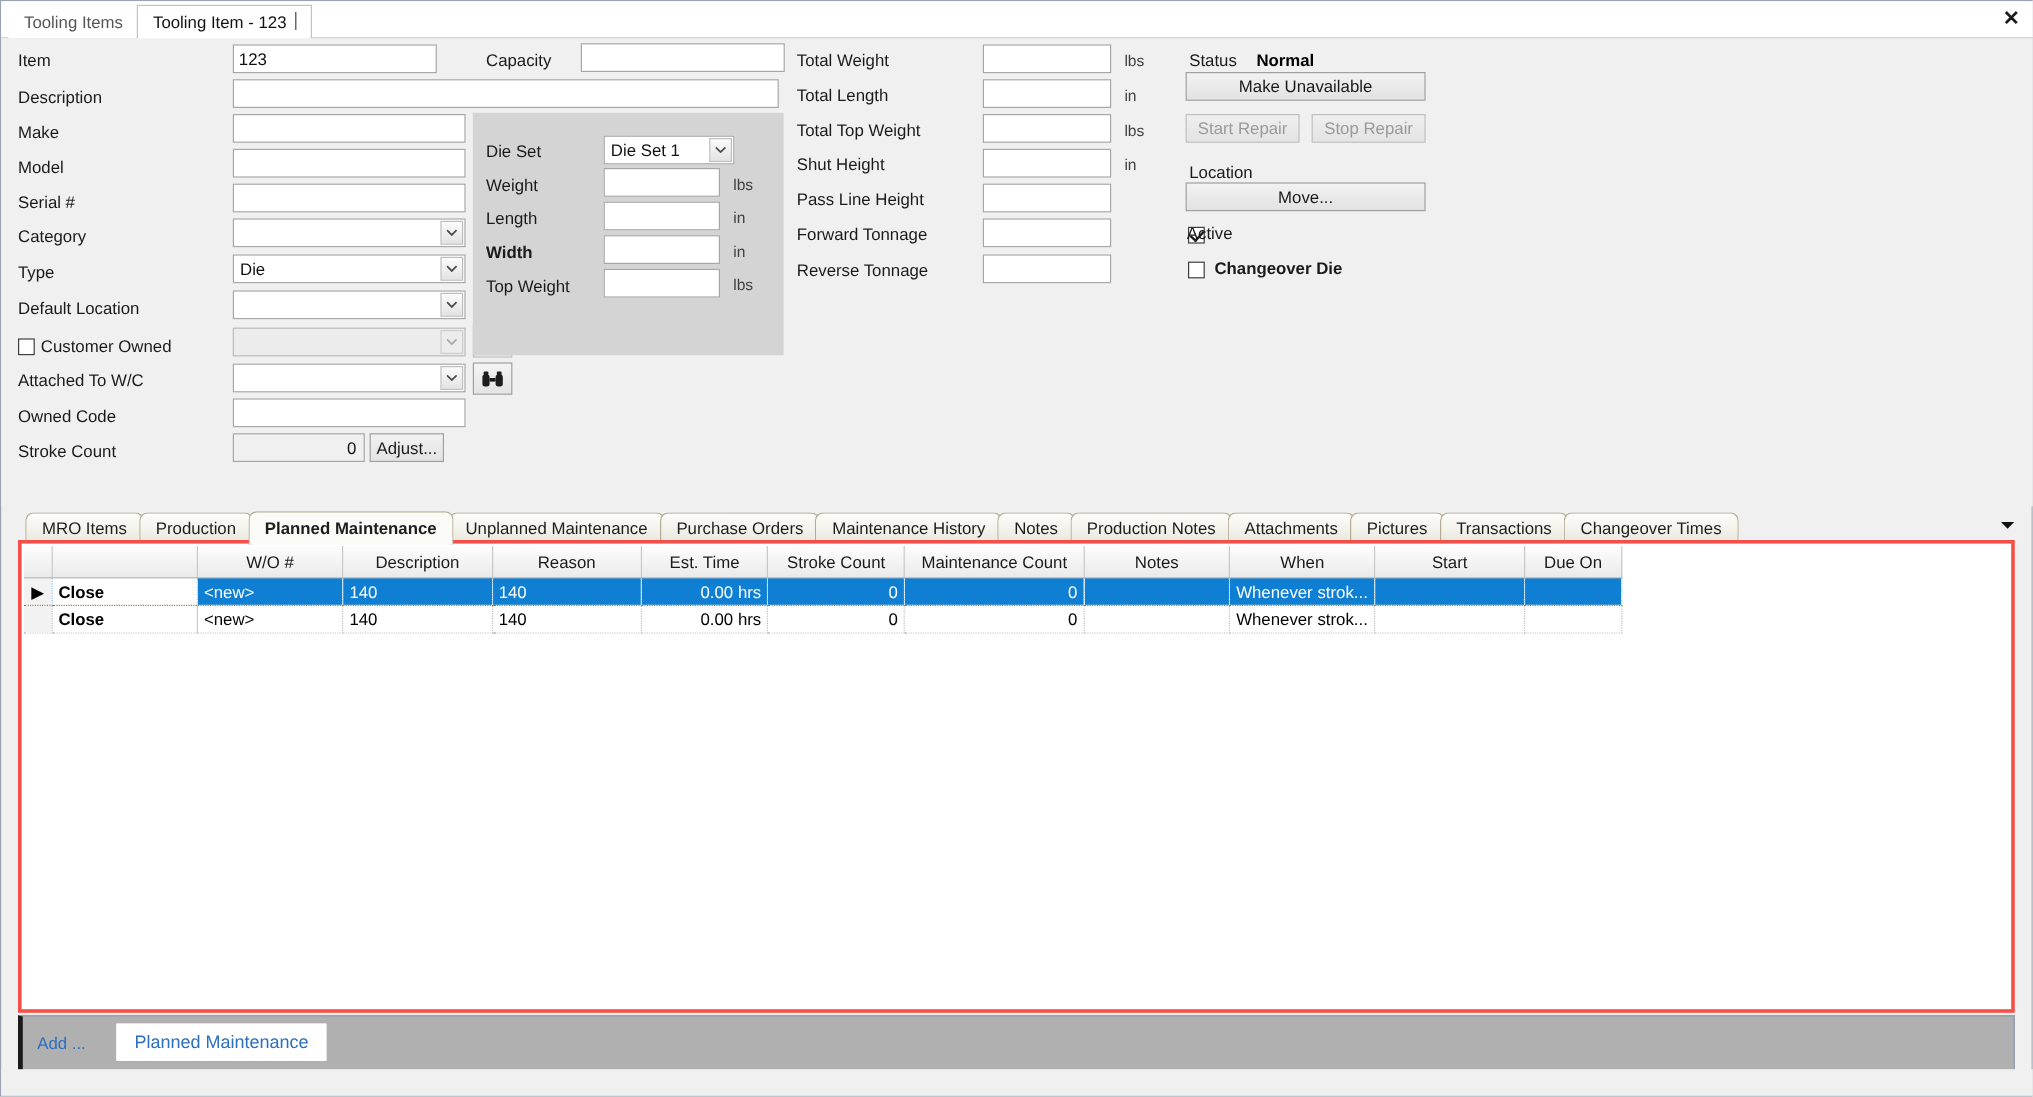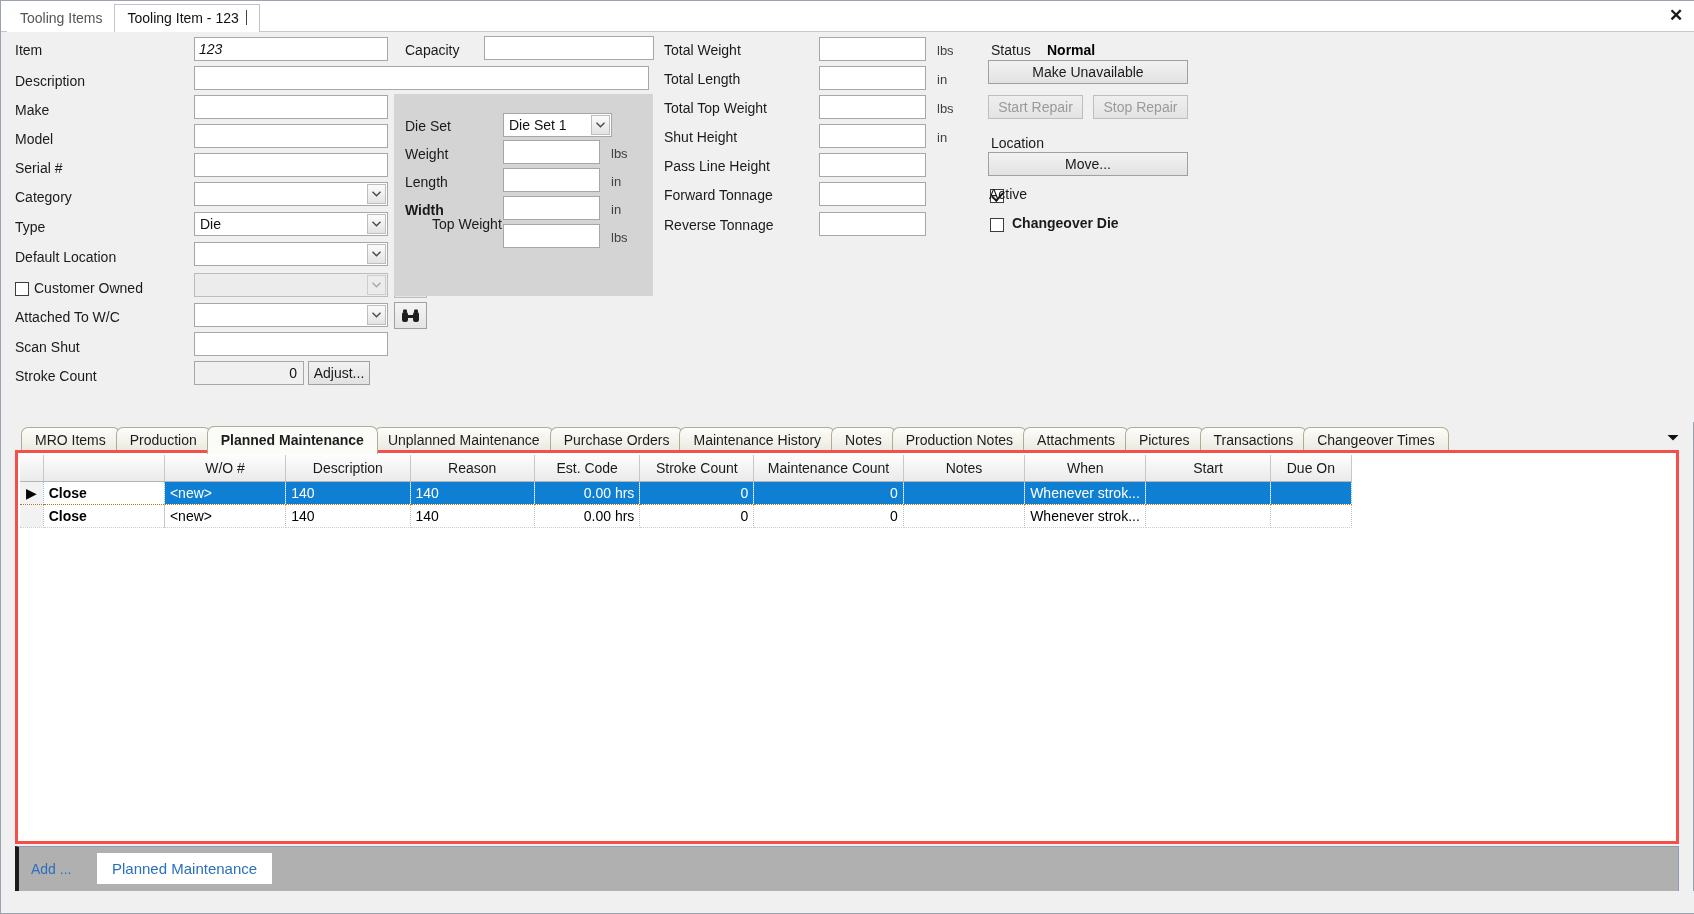--- a/index.html
+++ b/index.html
@@ -257,24 +257,24 @@
     <div class="lbl" style="left:14px; top:10px;">Item</div>
     <div class="lbl" style="left:14px; top:41px;">Description</div>
     <div class="lbl" style="left:14px; top:70px;">Make</div>
     <div class="lbl" style="left:14px; top:99px;">Model</div>
     <div class="lbl" style="left:14px; top:128px;">Serial #</div>
     <div class="lbl" style="left:14px; top:157px;">Category</div>
     <div class="lbl" style="left:14px; top:187px;">Type</div>
     <div class="lbl" style="left:14px; top:217px;">Default Location</div>
     <div class="lbl" style="left:33px; top:248px;">Customer Owned</div>
     <div class="lbl" style="left:14px; top:277px;">Attached To W/C</div>
-    <div class="lbl" style="left:14px; top:307px;">Scan Shut</div>
+    <div class="lbl" style="left:14px; top:307px;">Owned Code</div>
     <div class="lbl" style="left:14px; top:336px;">Stroke Count</div>
 
-    <input class="txt" style="left: 193px; top: 5px; width: 194px; font-style: italic;" value="123">
+    <input class="txt" style="left: 193px; top: 5px; width: 170px;" value="123">
     <input class="txt" style="left: 193px; top: 34px; width: 455px;" value="">
     <input class="txt" style="left: 193px; top: 63px; width: 194px;" value="">
     <input class="txt" style="left: 193px; top: 92px; width: 194px;" value="">
     <input class="txt" style="left: 193px; top: 121px; width: 194px;" value="">
 
     <div class="combo" style="left:193px; top:150px; width:194px;">
       <span class="cval"></span>
       <span class="carrow">
         <svg width="9" height="6" viewBox="0 0 9 6">
             <path d="M0.5 0.8 L4.5 4.8 L8.5 0.8" fill="none" stroke="#4a4a4a" stroke-width="1.4"></path>
@@ -361,21 +361,21 @@
     <div class="unit" style="left:610px; top:114px;">lbs</div>
 
     <div class="lbl" style="left:404px; top:142px;">Length</div>
     <input class="txt" style="left: 502px; top: 136px; width: 97px;" value="">
     <div class="unit" style="left:610px; top:142px;">in</div>
 
     <div class="lbl" style="left:404px; top:170px;font-weight:bold;">Width</div>
     <input class="txt" style="left: 502px; top: 164px; width: 97px;" value="">
     <div class="unit" style="left:610px; top:170px;">in</div>
 
-    <div class="lbl" style="left:404px; top:184px;margin-left:27px;">Top Weight</div>
+    <div class="lbl" style="left:404px; top:198px;">Top Weight</div>
     <input class="txt" style="left: 502px; top: 192px; width: 97px;" value="">
     <div class="unit" style="left:610px; top:198px;">lbs</div>
 
     <div class="lbl" style="left:663px; top:10px;">Total Weight</div>
     <input class="txt" style="left: 818px; top: 5px; width: 107px;" value="">
     <div class="unit" style="left:936px; top:11px;">lbs</div>
 
     <div class="lbl" style="left:663px; top:39px;">Total Length</div>
     <input class="txt" style="left: 818px; top: 34px; width: 107px;" value="">
     <div class="unit" style="left:936px; top:40px;">in</div>
@@ -453,21 +453,21 @@
             <col style="width: 118px;">
             <col style="width: 77px;">
           </colgroup>
         <thead>
             <tr id="grid-head">
               <th class="rowhdr"></th>
               <th></th>
               <th>W/O #</th>
               <th>Description</th>
               <th>Reason</th>
-              <th>Est. Code</th>
+              <th>Est. Time</th>
               <th>Stroke Count</th>
               <th>Maintenance Count</th>
               <th>Notes</th>
               <th>When</th>
               <th>Start</th>
               <th>Due On</th>
             </tr>
           </thead>
         <tbody id="grid-body">
             <tr class="row-sel">

